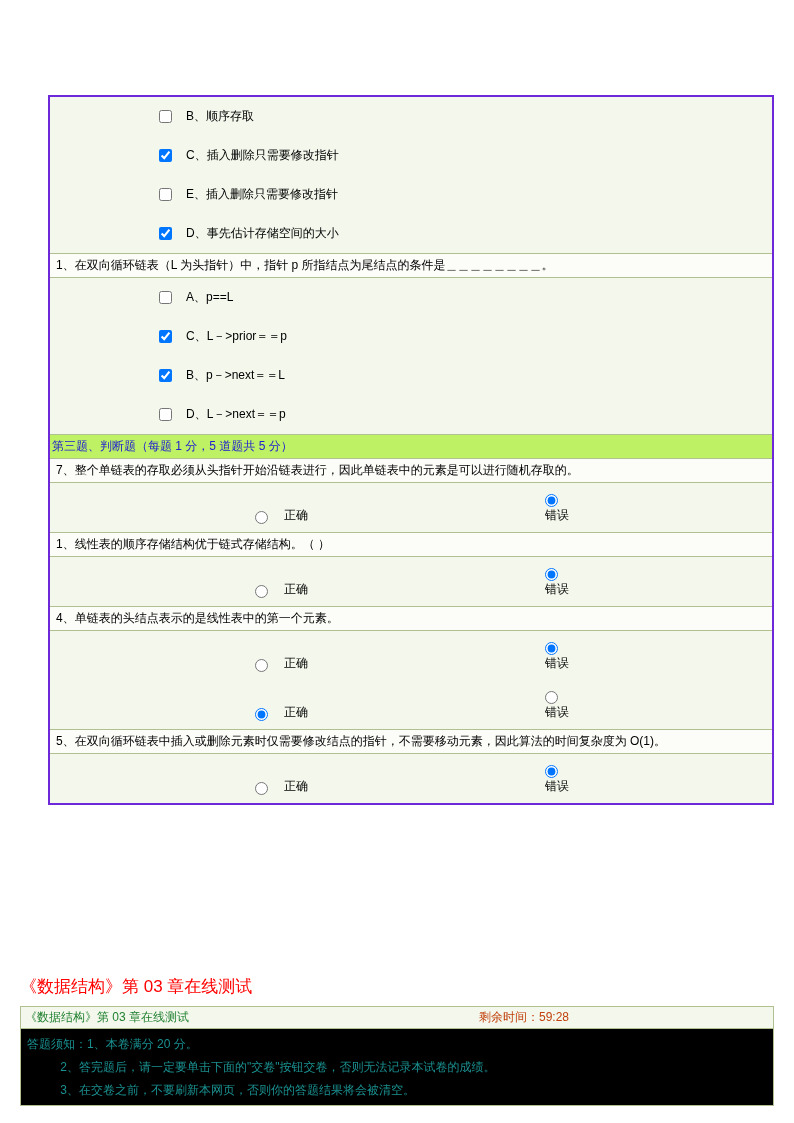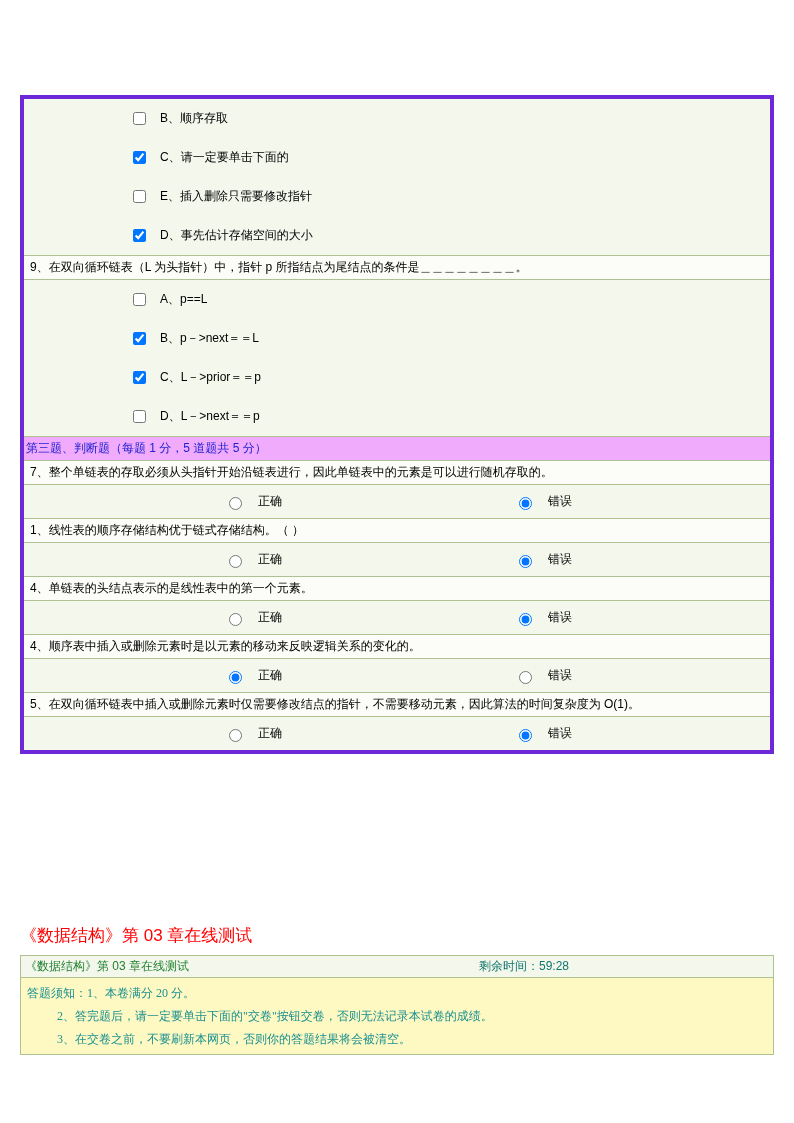--- a/index.html
+++ b/index.html
@@ -8,23 +8,24 @@
     font-family: SimSun, "宋体", serif;
     font-size: 12px;
     background: #ffffff;
     color: #000;
     width: 794px;
   }
   .page {
     padding: 95px 20px 40px 20px;
   }
   .panel {
-    border: 4px solid #6d28d9;
+    border: 2px solid #6d28d9;
     background: #f3f7ec;
     margin-bottom: 170px;
+    margin-left: 28px;
   }
   .option-row {
     padding: 10px 0 10px 105px;
     display: flex;
     align-items: center;
   }
   .option-row input[type="checkbox"] {
     margin-right: 14px;
     width: 13px;
     height: 13px;
@@ -33,21 +34,21 @@
     font-family: Tahoma, SimSun, sans-serif;
   }
   .question-row {
     background: #fcfdf9;
     padding: 3px 6px;
     border-top: 1px solid #b0c090;
     border-bottom: 1px solid #b0c090;
     font-family: Tahoma, SimSun, sans-serif;
   }
   .section-header {
-    background: #f0abfc;
+    background: #bef264;
     color: #2020d0;
     padding: 3px 2px;
     font-family: Tahoma, SimSun, sans-serif;
     border-top: 1px solid #b0c090;
     border-bottom: 1px solid #b0c090;
   }
   .tf-row {
     display: flex;
     padding: 8px 0;
     align-items: flex-end;
@@ -56,20 +57,21 @@
     width: 380px;
     padding-left: 200px;
     display: flex;
     align-items: center;
     box-sizing: border-box;
   }
   .tf-cell-right {
     padding-left: 110px;
     display: flex;
     align-items: center;
+    flex-direction: column;
   }
   .tf-cell-left input[type="radio"], .tf-cell-right input[type="radio"] {
     margin-right: 16px;
     width: 13px;
     height: 13px;
   }
   .tf-label {
     font-family: Tahoma, SimSun, sans-serif;
   }
   .title-red {
@@ -84,76 +86,76 @@
     border: 1px solid #b0c090;
     padding: 2px 4px;
     display: flex;
     font-family: Tahoma, SimSun, sans-serif;
   }
   .timer-left {
     color: #208030;
     flex: 1;
   }
   .timer-right {
-    color: #0f766e;
+    color: #c2410c;
     width: 290px;
     text-align: left;
   }
   .notice-box {
-    background: #fef9c3;
+    background: #000000;
     border: 1px solid #b0c090;
     border-top: none;
     padding: 4px 6px 4px 6px;
     color: #1a9090;
-    font-family: Liberation Serif, serif;
+    font-family: Liberation Sans, sans-serif;
     line-height: 1.9;
   }
   .notice-line {
     white-space: pre;
   }
 </style>
 </head>
 <body>
 
 <div class="page">
 
   <div class="panel">
 
     <div class="option-row">
       <input type="checkbox" style="">
       <span class="option-label">B、顺序存取</span>
     </div>
     <div class="option-row">
       <input type="checkbox" checked="" style="">
-      <span class="option-label">C、请一定要单击下面的</span>
+      <span class="option-label">C、插入删除只需要修改指针</span>
     </div>
     <div class="option-row">
       <input type="checkbox" style="">
       <span class="option-label">E、插入删除只需要修改指针</span>
     </div>
     <div class="option-row">
       <input type="checkbox" checked="" style="">
       <span class="option-label">D、事先估计存储空间的大小</span>
     </div>
 
-    <div class="question-row">9、在双向循环链表（L 为头指针）中，指针 p 所指结点为尾结点的条件是＿＿＿＿＿＿＿＿。</div>
+    <div class="question-row">1、在双向循环链表（L 为头指针）中，指针 p 所指结点为尾结点的条件是＿＿＿＿＿＿＿＿。</div>
 
     <div class="option-row">
       <input type="checkbox" style="">
       <span class="option-label">A、p==L</span>
     </div>
     <div class="option-row">
       <input type="checkbox" checked="" style="">
+      <span class="option-label">C、L－&gt;prior＝＝p</span>
+    </div>
+    <div class="option-row">
+      <input type="checkbox" checked="" style="">
       <span class="option-label">B、p－&gt;next＝＝L</span>
     </div>
     <div class="option-row">
-      <input type="checkbox" checked="" style="">
-      <span class="option-label">C、L－&gt;prior＝＝p</span>
-    </div>
-    <div class="option-row">
       <input type="checkbox" style="">
       <span class="option-label">D、L－&gt;next＝＝p</span>
     </div>
 
     <div class="section-header">第三题、判断题（每题 1 分，5 道题共 5 分）</div>
 
     <div class="question-row" style="border-top:none">7、整个单链表的存取必须从头指针开始沿链表进行，因此单链表中的元素是可以进行随机存取的。</div>
     <div class="tf-row">
       <div class="tf-cell-left">
         <input type="radio" name="tf1" style="">
@@ -182,21 +184,20 @@
       <div class="tf-cell-left">
         <input type="radio" name="tf3" style="">
         <span class="tf-label">正确</span>
       </div>
       <div class="tf-cell-right">
         <input type="radio" name="tf3" checked="" style="">
         <span class="tf-label">错误</span>
       </div>
     </div>
 
-    <div class="question-row">4、顺序表中插入或删除元素时是以元素的移动来反映逻辑关系的变化的。</div>
     <div class="tf-row">
       <div class="tf-cell-left">
         <input type="radio" name="tf4" checked="" style="">
         <span class="tf-label">正确</span>
       </div>
       <div class="tf-cell-right">
         <input type="radio" name="tf4" style="">
         <span class="tf-label">错误</span>
       </div>
     </div>

